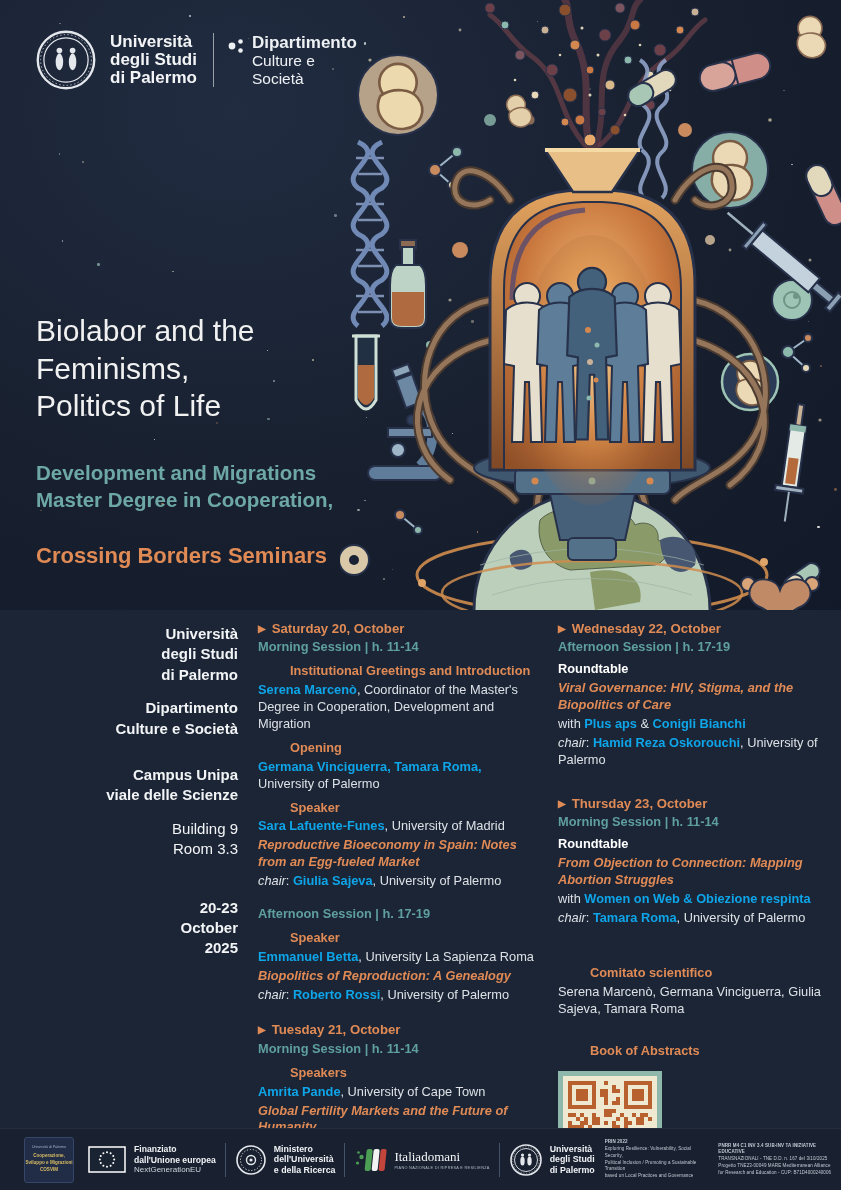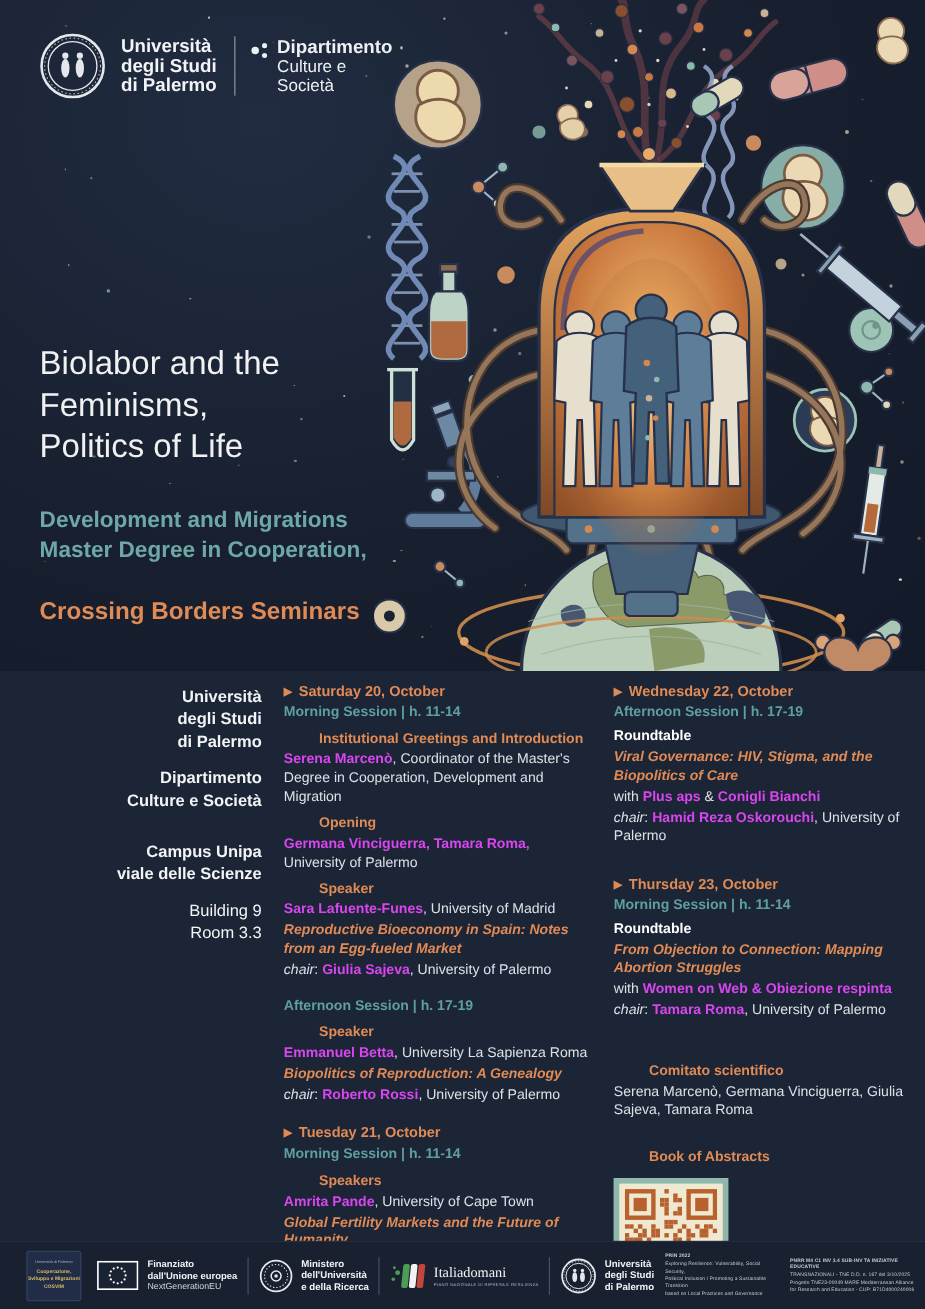--- a/index.html
+++ b/index.html
@@ -37,21 +37,21 @@
   .col-mid{left:258px;width:282px;}
   .col-right{left:558px;width:276px;}
   .blk{margin:0 0 2px 0;}
   .day{color:#e08a55;font-weight:bold;font-size:13.2px;margin:0 0 2px 0;}
   .day .arr{font-size:10px;margin-right:6px;position:relative;top:-1px;}
   .session{color:#5f9fa0;font-weight:bold;margin-bottom:5px;}
   .label{color:#e08a55;font-weight:bold;margin-top:7px;padding-left:32px;}
   .strong{color:#ffffff;font-weight:bold;}
   .ttl{color:#e08a55;font-weight:bold;font-style:italic;}
   .line{color:#dde1e6;}
-  .line .b{font-weight:bold;color:#d946ef;}
+  .line .b{font-weight:bold;color:#0ea5e9;}
   .line .i{font-style:italic;}
   .gap{margin:0;}
   .qrbox{margin-top:9px;width:84px;height:84px;padding:5px;background:#f0e9d2;
     border:5px solid #8fb8ad;display:inline-block;}
   
   .footer{position:absolute;left:0;top:1128px;width:841px;height:62px;background:#192130;
     border-top:1px solid rgba(255,255,255,.06);display:flex;align-items:center;
     padding:0 8px 0 24px;box-sizing:border-box;}
   .fitem{display:flex;align-items:center;flex:0 0 auto;}
   .vdiv{width:1px;height:34px;background:#44536b;margin:0 9px;flex:0 0 auto;}
@@ -467,20 +467,25 @@
           <div>Dipartimento</div>
           <div>Culture e Società</div>
         </div>
         <div class="igroup bold" style="margin-top: 26px;">
           <div>Campus Unipa</div>
           <div>viale delle Scienze</div>
         </div>
         <div class="igroup" style="margin-top: 0px;">
           <div>Building 9</div>
           <div>Room 3.3</div>
+        </div>
+        <div class="igroup bold" style="margin-top: 38px;">
+          <div>20-23</div>
+          <div>October</div>
+          <div>2025</div>
         </div>
       </div>
     <div class="col col-mid" id="col-mid">
         <div class="blk day"><span class="arr">▶</span><span>Saturday 20, October</span></div>
         <div class="blk session">Morning Session | h. 11-14</div>
         <div class="blk label">Institutional Greetings and Introduction</div>
         <div class="blk line"><span class="b">Serena Marcenò</span><span>, Coordinator of the Master's Degree in Cooperation, Development and Migration</span></div>
         <div class="blk label">Opening</div>
         <div class="blk line"><span class="b">Germana Vinciguerra, Tamara Roma,</span><span> University of Palermo</span></div>
         <div class="blk label">Speaker</div>

